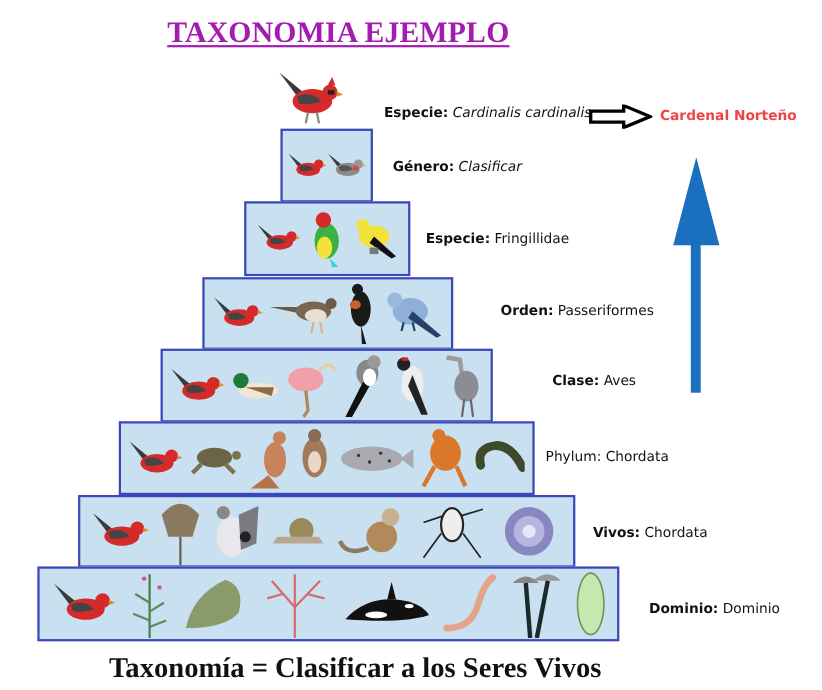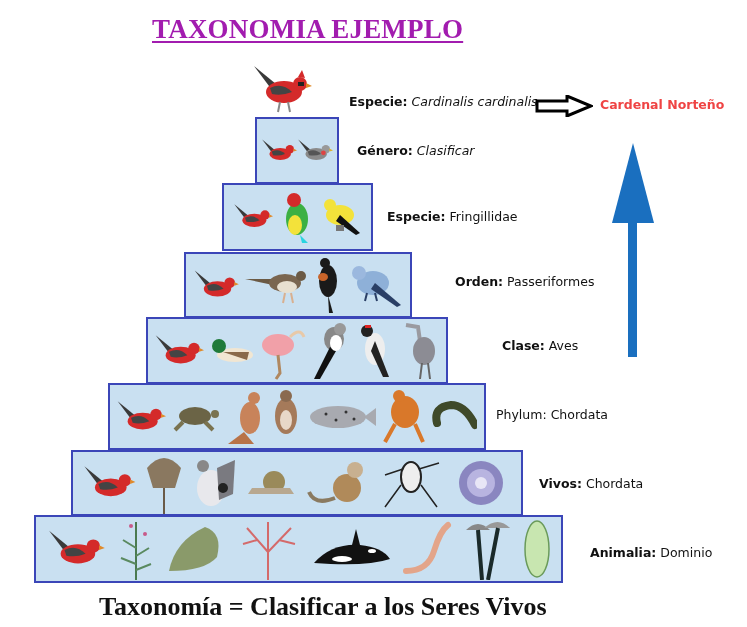--- a/index.html
+++ b/index.html
@@ -301,17 +301,17 @@
   <svg width="50" height="62" viewBox="0 0 50 62">
     <path d="M4 12 Q16 0 28 12 Z" fill="#888"></path>
       <path d="M22 10 Q36 -2 48 10 Z" fill="#999"></path>
       <path d="M16 12 L20 62 M36 10 L26 62" stroke="#1a2a2a" stroke-width="4"></path>
   </svg>
   <svg width="30" height="62" viewBox="0 0 30 62">
     <ellipse cx="15" cy="31" rx="12" ry="28" fill="#c8e6b0" stroke="#6a9a5a" stroke-width="1.5"></ellipse>
   </svg>
 </div>
 <div class="abs lab" style="left:590px;top:545px;">
-  <b>Animalia:</b>
+  <b>Dominio:</b>
   <span>Dominio</span>
 </div>
 
 <div class="abs footer">Taxonomía = Clasificar a los Seres Vivos</div>
 
 </body></html>

